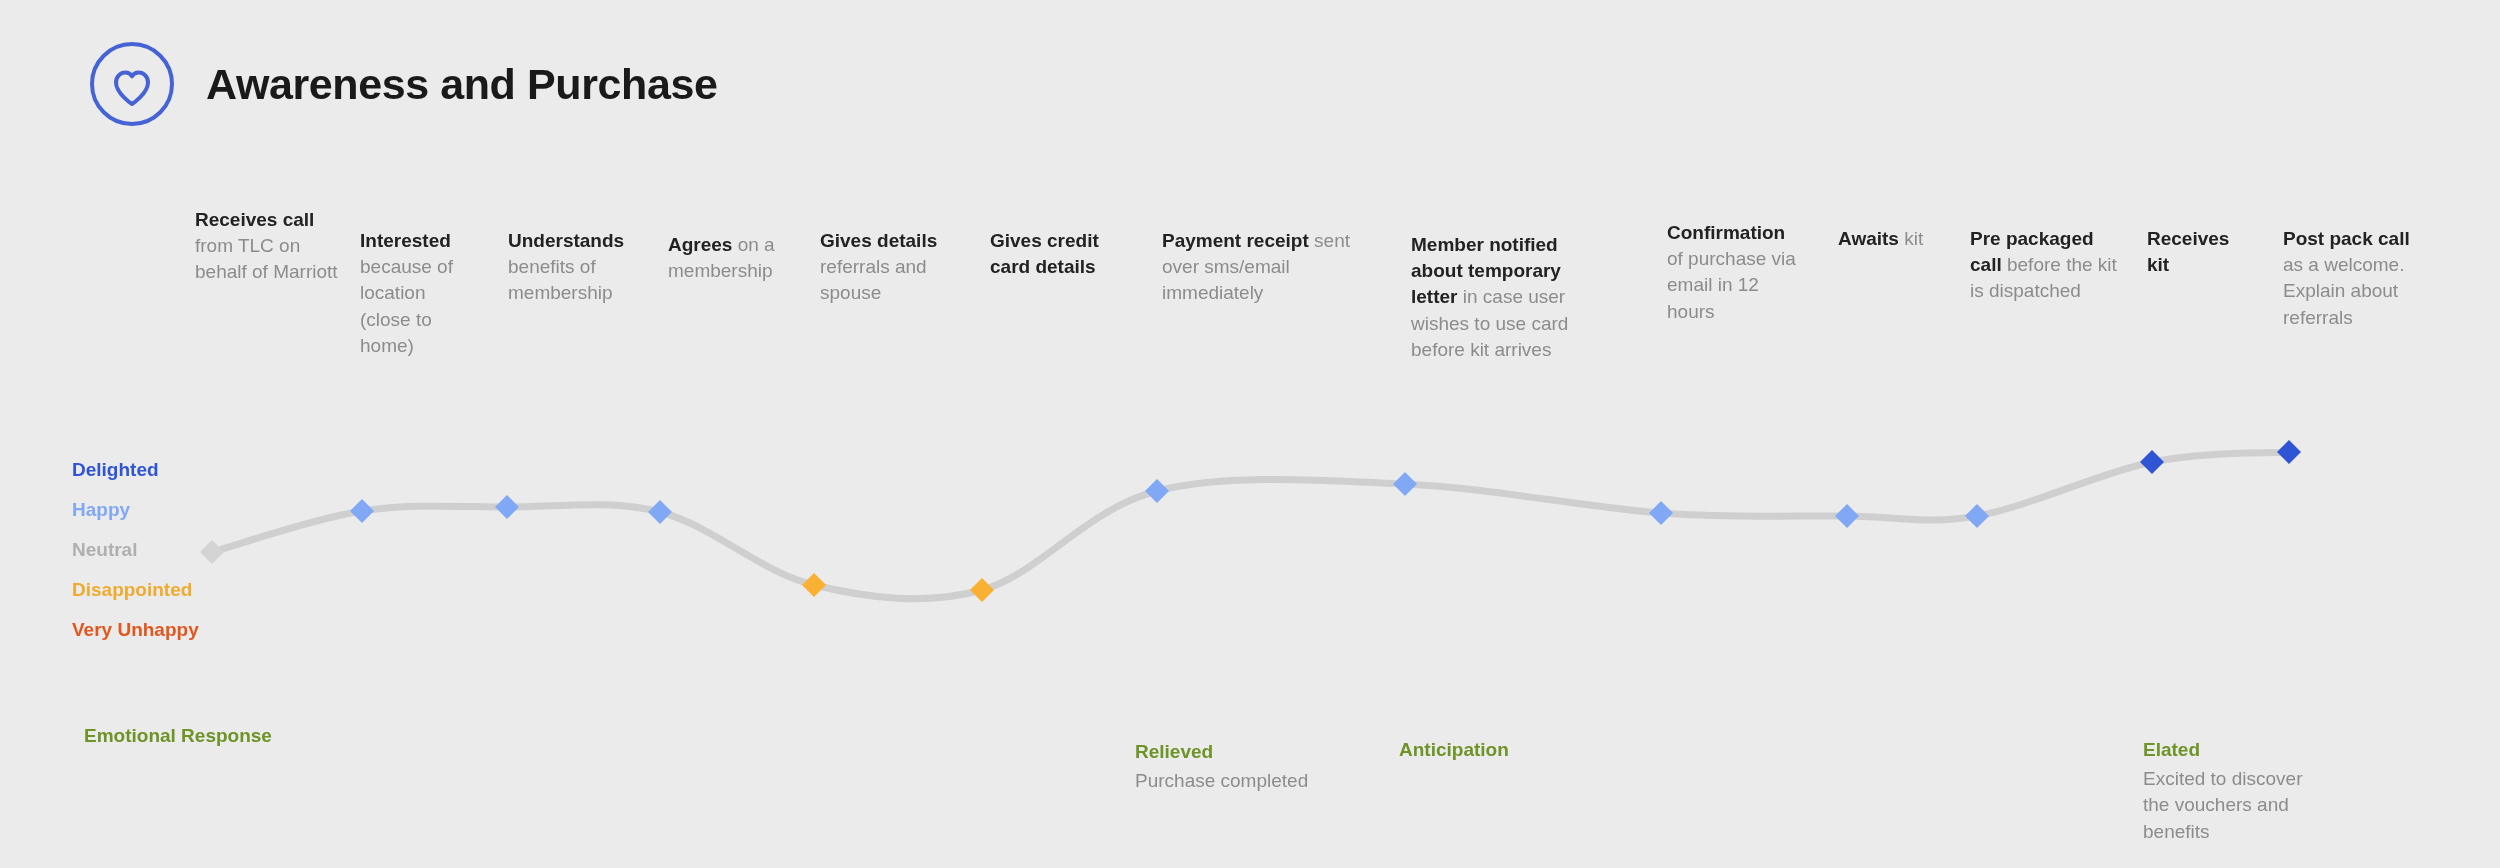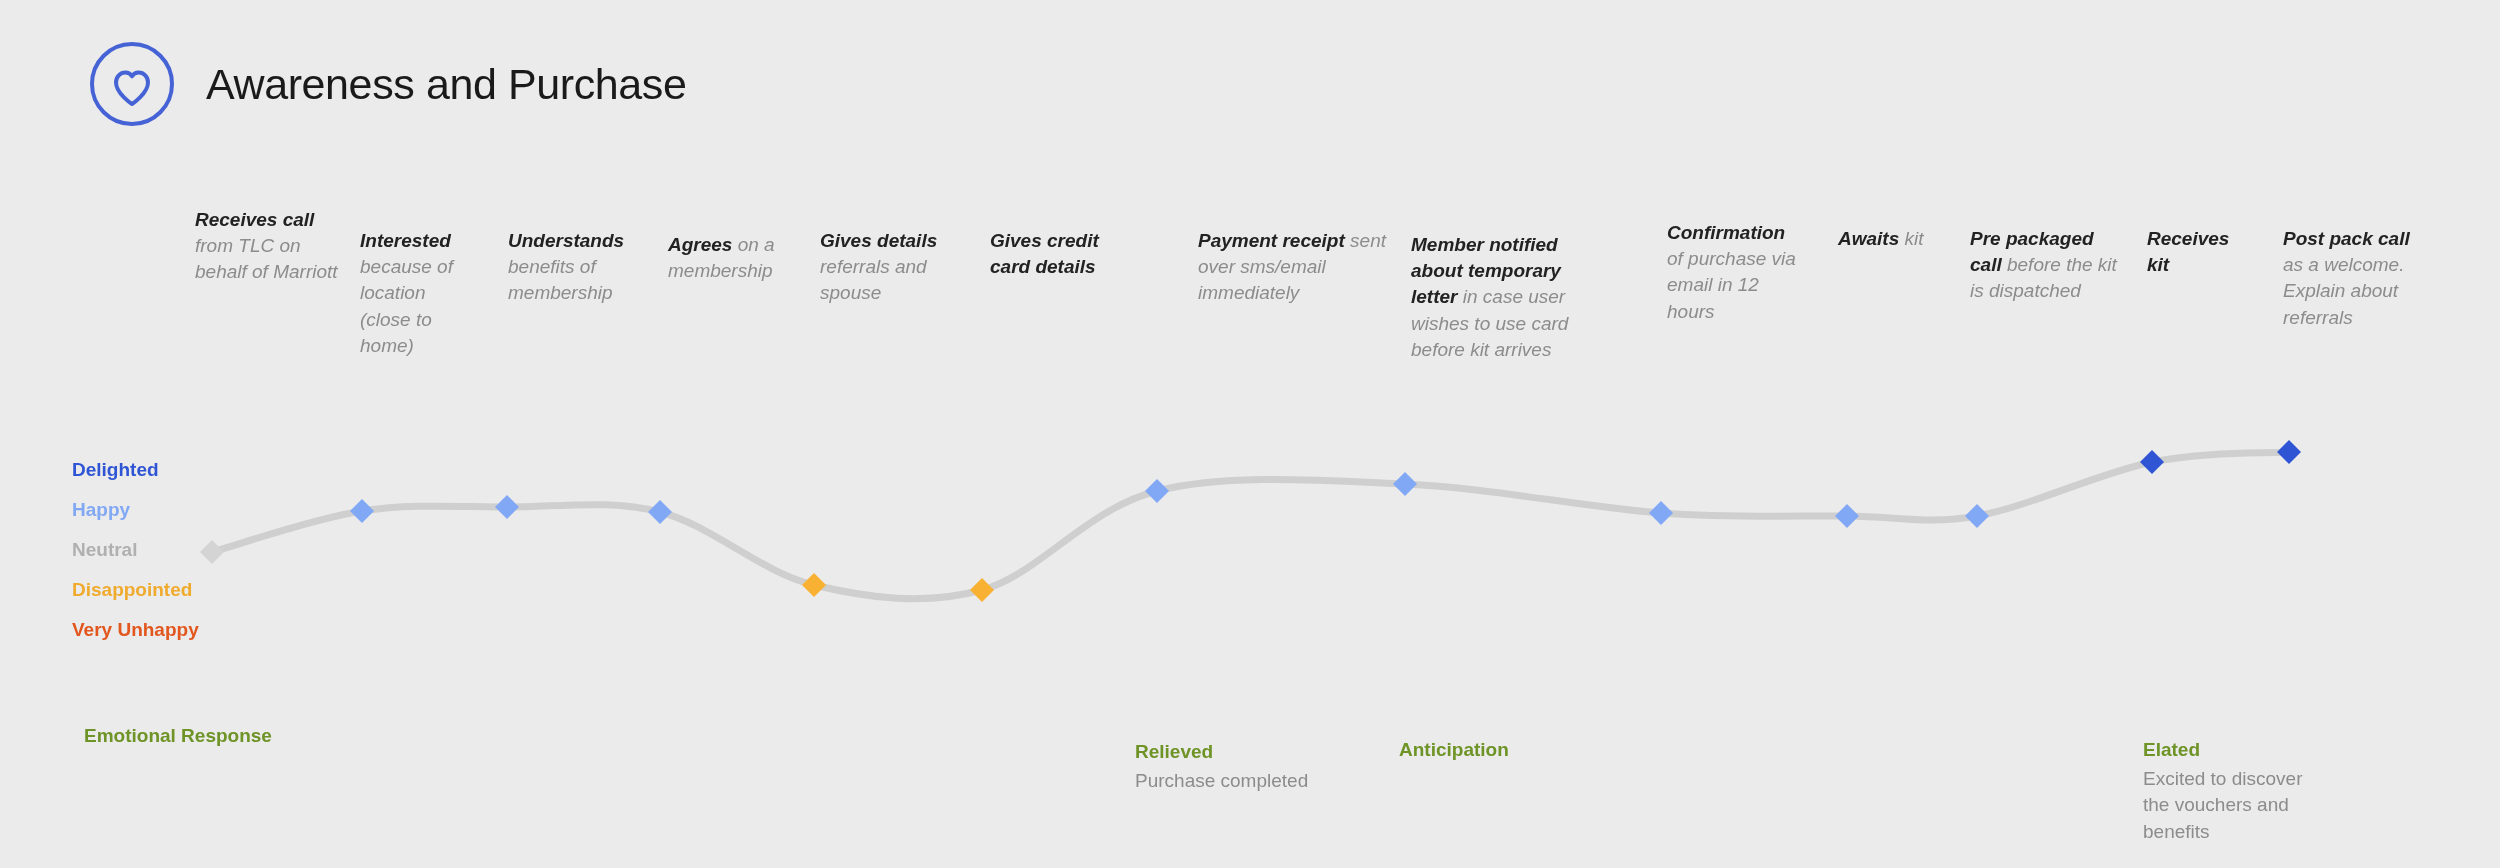--- a/index.html
+++ b/index.html
@@ -32,36 +32,35 @@
     gap: 30px;
   }
   .phase-icon {
     width: 88px;
     height: 88px;
     flex: 0 0 88px;
     display: block;
   }
   .phase-title {
     font-size: 43px;
-    font-weight: 400;
+    font-weight: 700;
     color: #1a1a1a;
     letter-spacing: -0.4px;
     white-space: nowrap;
     line-height: 1;
   }
 
   
   .steps-layer {
     position: absolute;
     left: 0;
     top: 0;
     width: 2200px;
     height: 868px;
     pointer-events: none;
-    font-style: italic;
   }
   .step {
     position: absolute;
     pointer-events: auto;
     font-size: 19px;
     line-height: 1.38;
     color: #8c8c8c;
     font-weight: 400;
   }
   .step b {
@@ -147,21 +146,21 @@
       <span> on a membership</span>
     </div>
     <div class="step" style="left:820px; top:228px; width:140px;">
       <b>Gives details</b>
       <span> referrals and spouse</span>
     </div>
     <div class="step" style="left:990px; top:228px; width:125px;">
       <b>Gives credit card details</b>
       <span></span>
     </div>
-    <div class="step" style="left:1162px; top:228px; width:192px;margin-left:36px;">
+    <div class="step" style="left:1162px; top:228px; width:192px;">
       <b>Payment  receipt</b>
       <span> sent over sms/email immediately</span>
     </div>
     <div class="step" style="left:1411px; top:232px; width:165px;">
       <b>Member notified about temporary letter</b>
       <span> in case user wishes to use card before kit arrives</span>
     </div>
     <div class="step" style="left:1667px; top:220px; width:132px;">
       <b>Confirmation</b>
       <span> of purchase via email in 12 hours</span>

